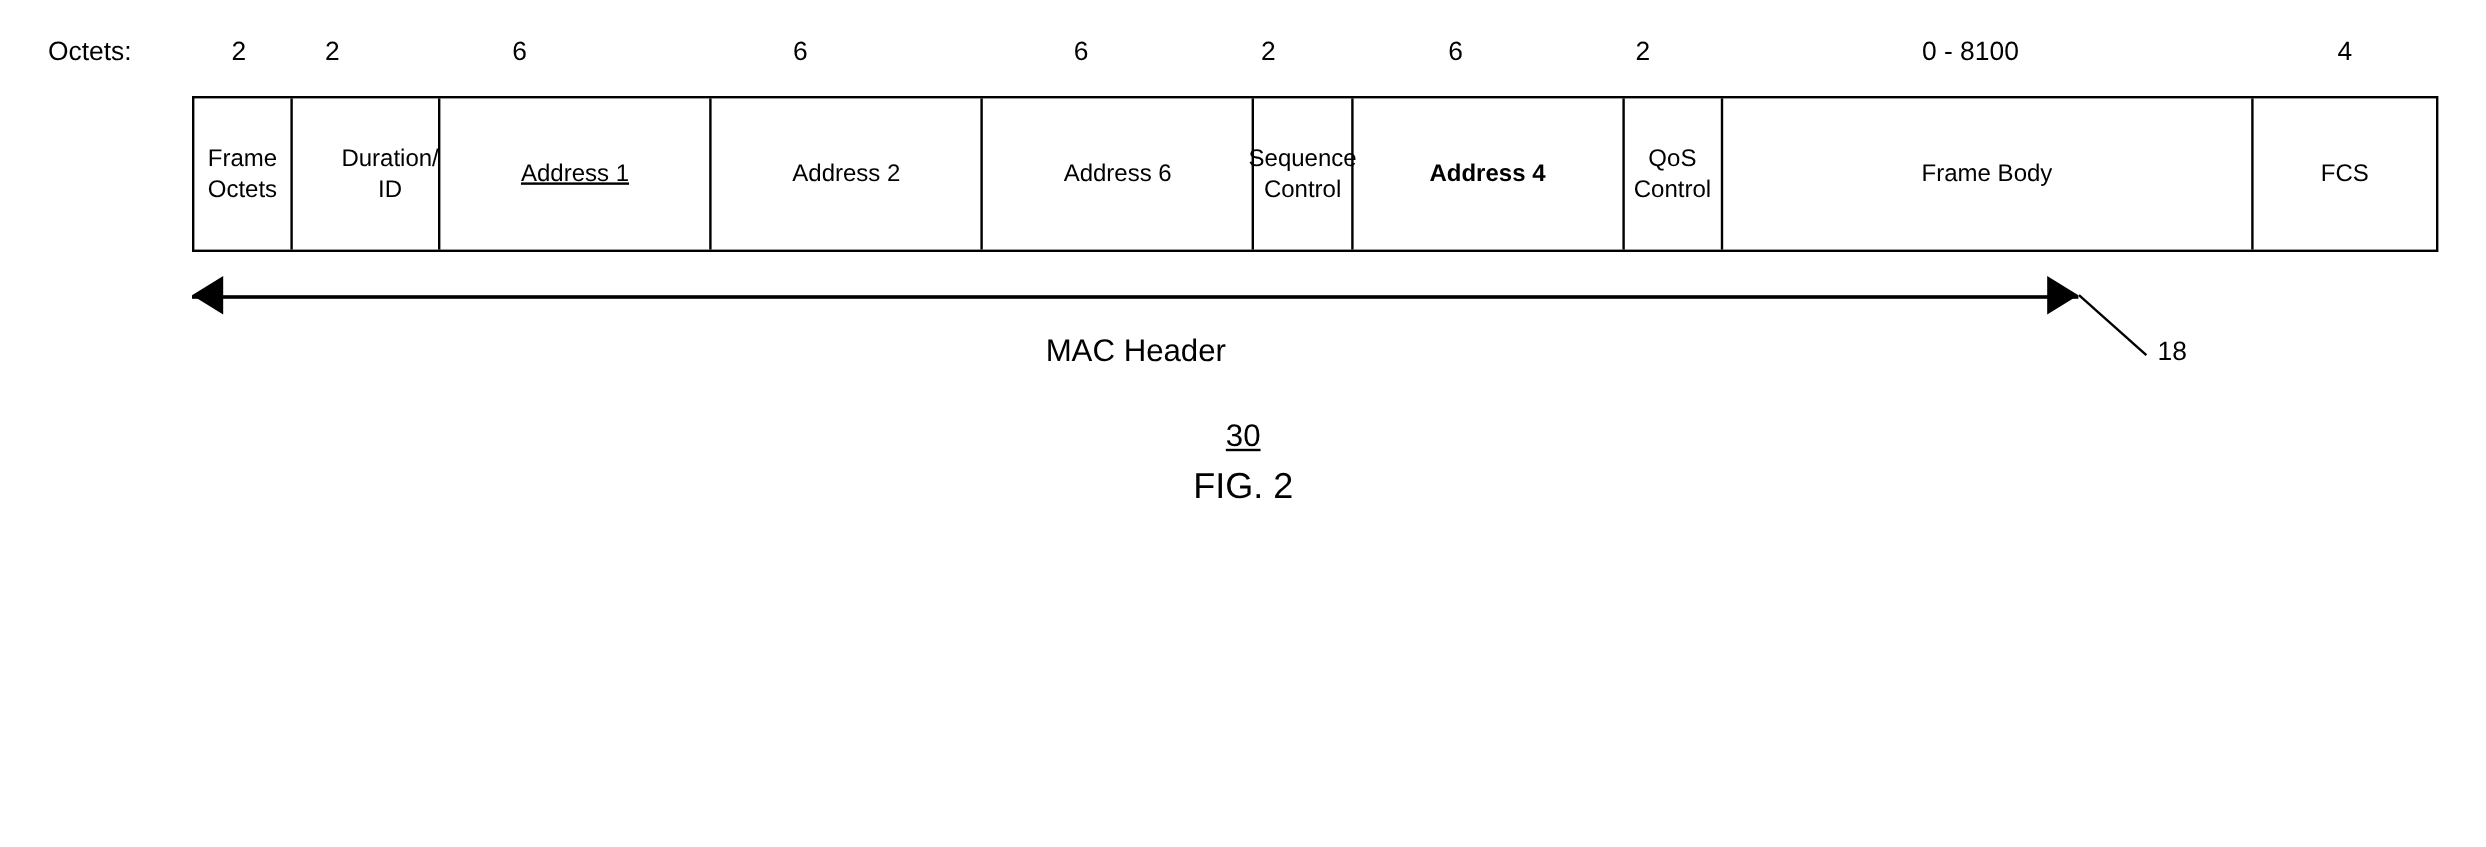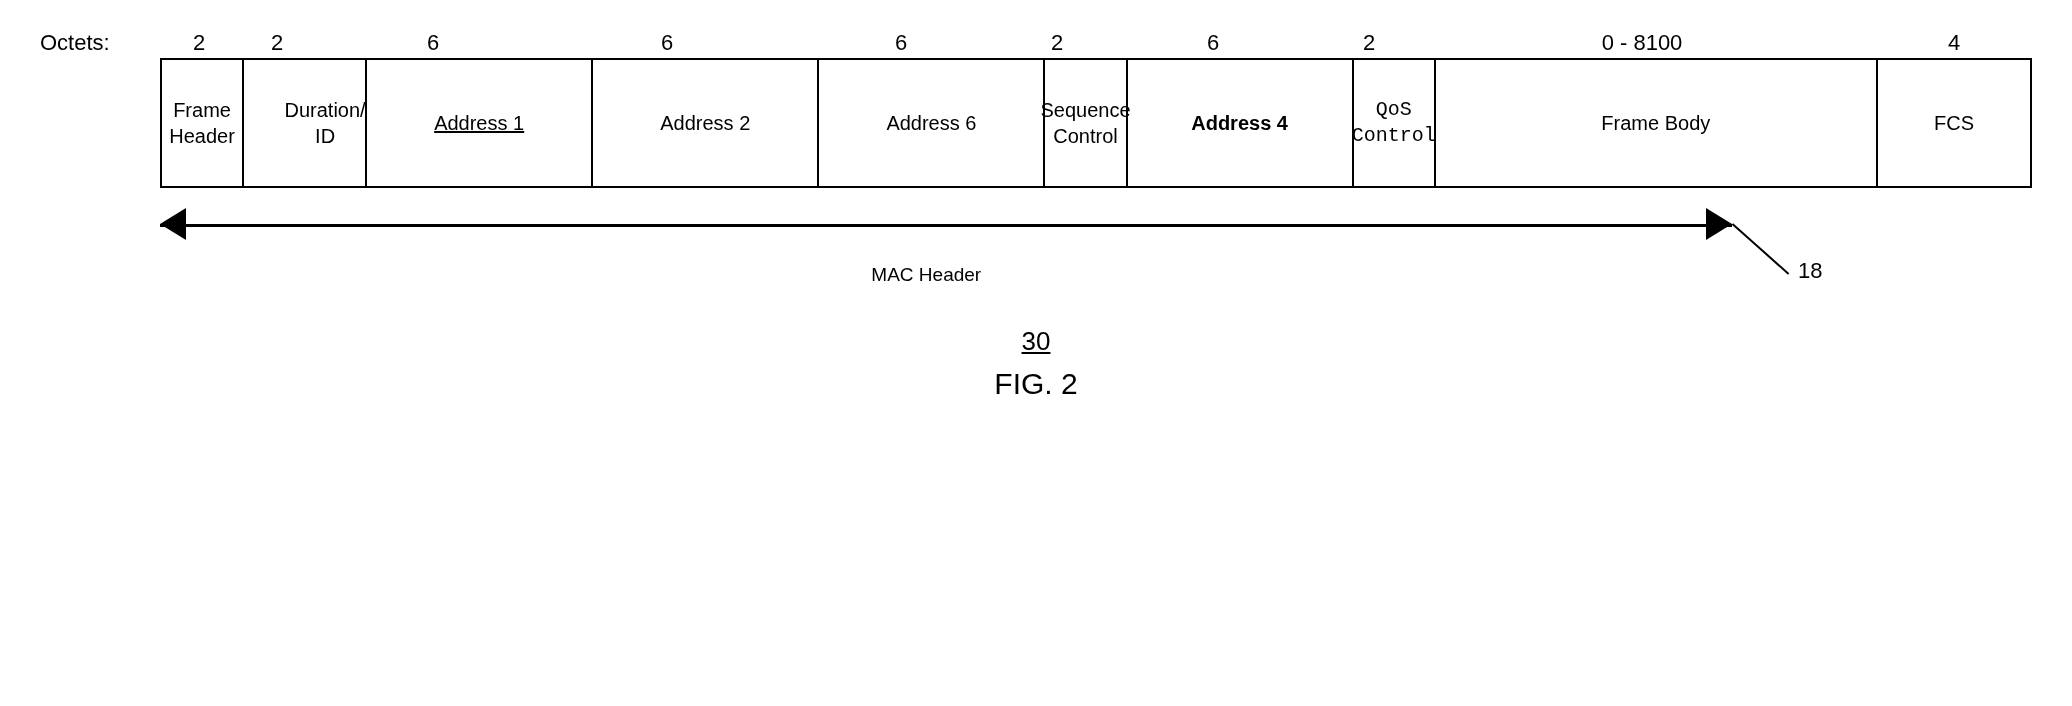--- a/index.html
+++ b/index.html
@@ -15,21 +15,21 @@
     .diagram-container {
       position: absolute;
       top: 30px;
       left: 40px;
       right: 40px;
     }
 
     
     .octets-row {
       display: flex;
-      margin-bottom: 2px;
+      margin-bottom: 24px;
       font-size: 22px;
     }
 
     .octets-label {
       width: 120px;
       font-size: 22px;
     }
 
     .octet-values {
       display: flex;
@@ -83,45 +83,45 @@
         <span class="octet-val" style="flex: 2 0 0px; min-width: 60px;">2</span>
         <span class="octet-val" style="flex: 6 0 0px; min-width: 180px;">6</span>
         <span class="octet-val" style="flex: 2 0 0px; min-width: 60px;">2</span>
         <span class="octet-val" style="flex: 12 0 0px; min-width: 360px;">0 - 8100</span>
         <span class="octet-val" style="flex: 4 0 0px; min-width: 120px;">4</span>
       </div>
   </div>
 
   <div class="fields-row" id="fields-container">
   <div class="field-cell" style="flex: 2 0 0px; min-width: 60px;">Frame
-Header</div>
+Octets</div>
       <div class="field-cell" style="flex: 2 0 0px; min-width: 60px; padding-left: 45px;">Duration/
 ID</div>
       <div class="field-cell" style="flex: 6 0 0px; min-width: 180px; text-decoration: underline;">Address 1</div>
       <div class="field-cell" style="flex: 6 0 0px; min-width: 180px;">Address 2</div>
       <div class="field-cell" style="flex: 6 0 0px; min-width: 180px;">Address 6</div>
       <div class="field-cell" style="flex: 2 0 0px; min-width: 60px;">Sequence
 Control</div>
       <div class="field-cell" style="flex: 6 0 0px; min-width: 180px; font-weight: bold;">Address 4</div>
-      <div class="field-cell" style="flex: 2 0 0px; min-width: 60px; font-family: Liberation Mono, monospace;">QoS
+      <div class="field-cell" style="flex: 2 0 0px; min-width: 60px;">QoS
 Control</div>
       <div class="field-cell" style="flex: 12 0 0px; min-width: 360px;">Frame
 Body</div>
       <div class="field-cell" style="flex: 4 0 0px; min-width: 120px;">FCS</div>
     </div>
 
   <div style="position:relative; margin-left:120px; margin-top:18px; height:80px;">
 
     <div style="position:absolute; top:18px; left:0; width:84%; height:3px; background:#000;"></div>
 
     <div style="position:absolute; top:2px; left:0; width:0; height:0; border-top:16px solid transparent; border-bottom:16px solid transparent; border-right:26px solid #000;"></div>
 
     <div style="position:absolute; top:2px; left:calc(84% - 26px); width:0; height:0; border-top:16px solid transparent; border-bottom:16px solid transparent; border-left:26px solid #000;"></div>
 
-    <div style="position:absolute; bottom:0; left:38%; font-size:19px;">MAC Header</div>
+    <div style="position:absolute; bottom:0; left:38%; font-size:26px;">MAC Header</div>
 
     <svg style="position:absolute; top:0; left:0; width:100%; height:80px; overflow:visible; pointer-events:none;">
 
       <line x1="84%" y1="18" x2="87%" y2="68" stroke="#000" stroke-width="2"></line>
     </svg>
 
     <div style="position:absolute; top:52px; left:87.5%; font-size:22px;">18</div>
   </div>
 
   <div style="text-align:center; margin-top:40px;">

